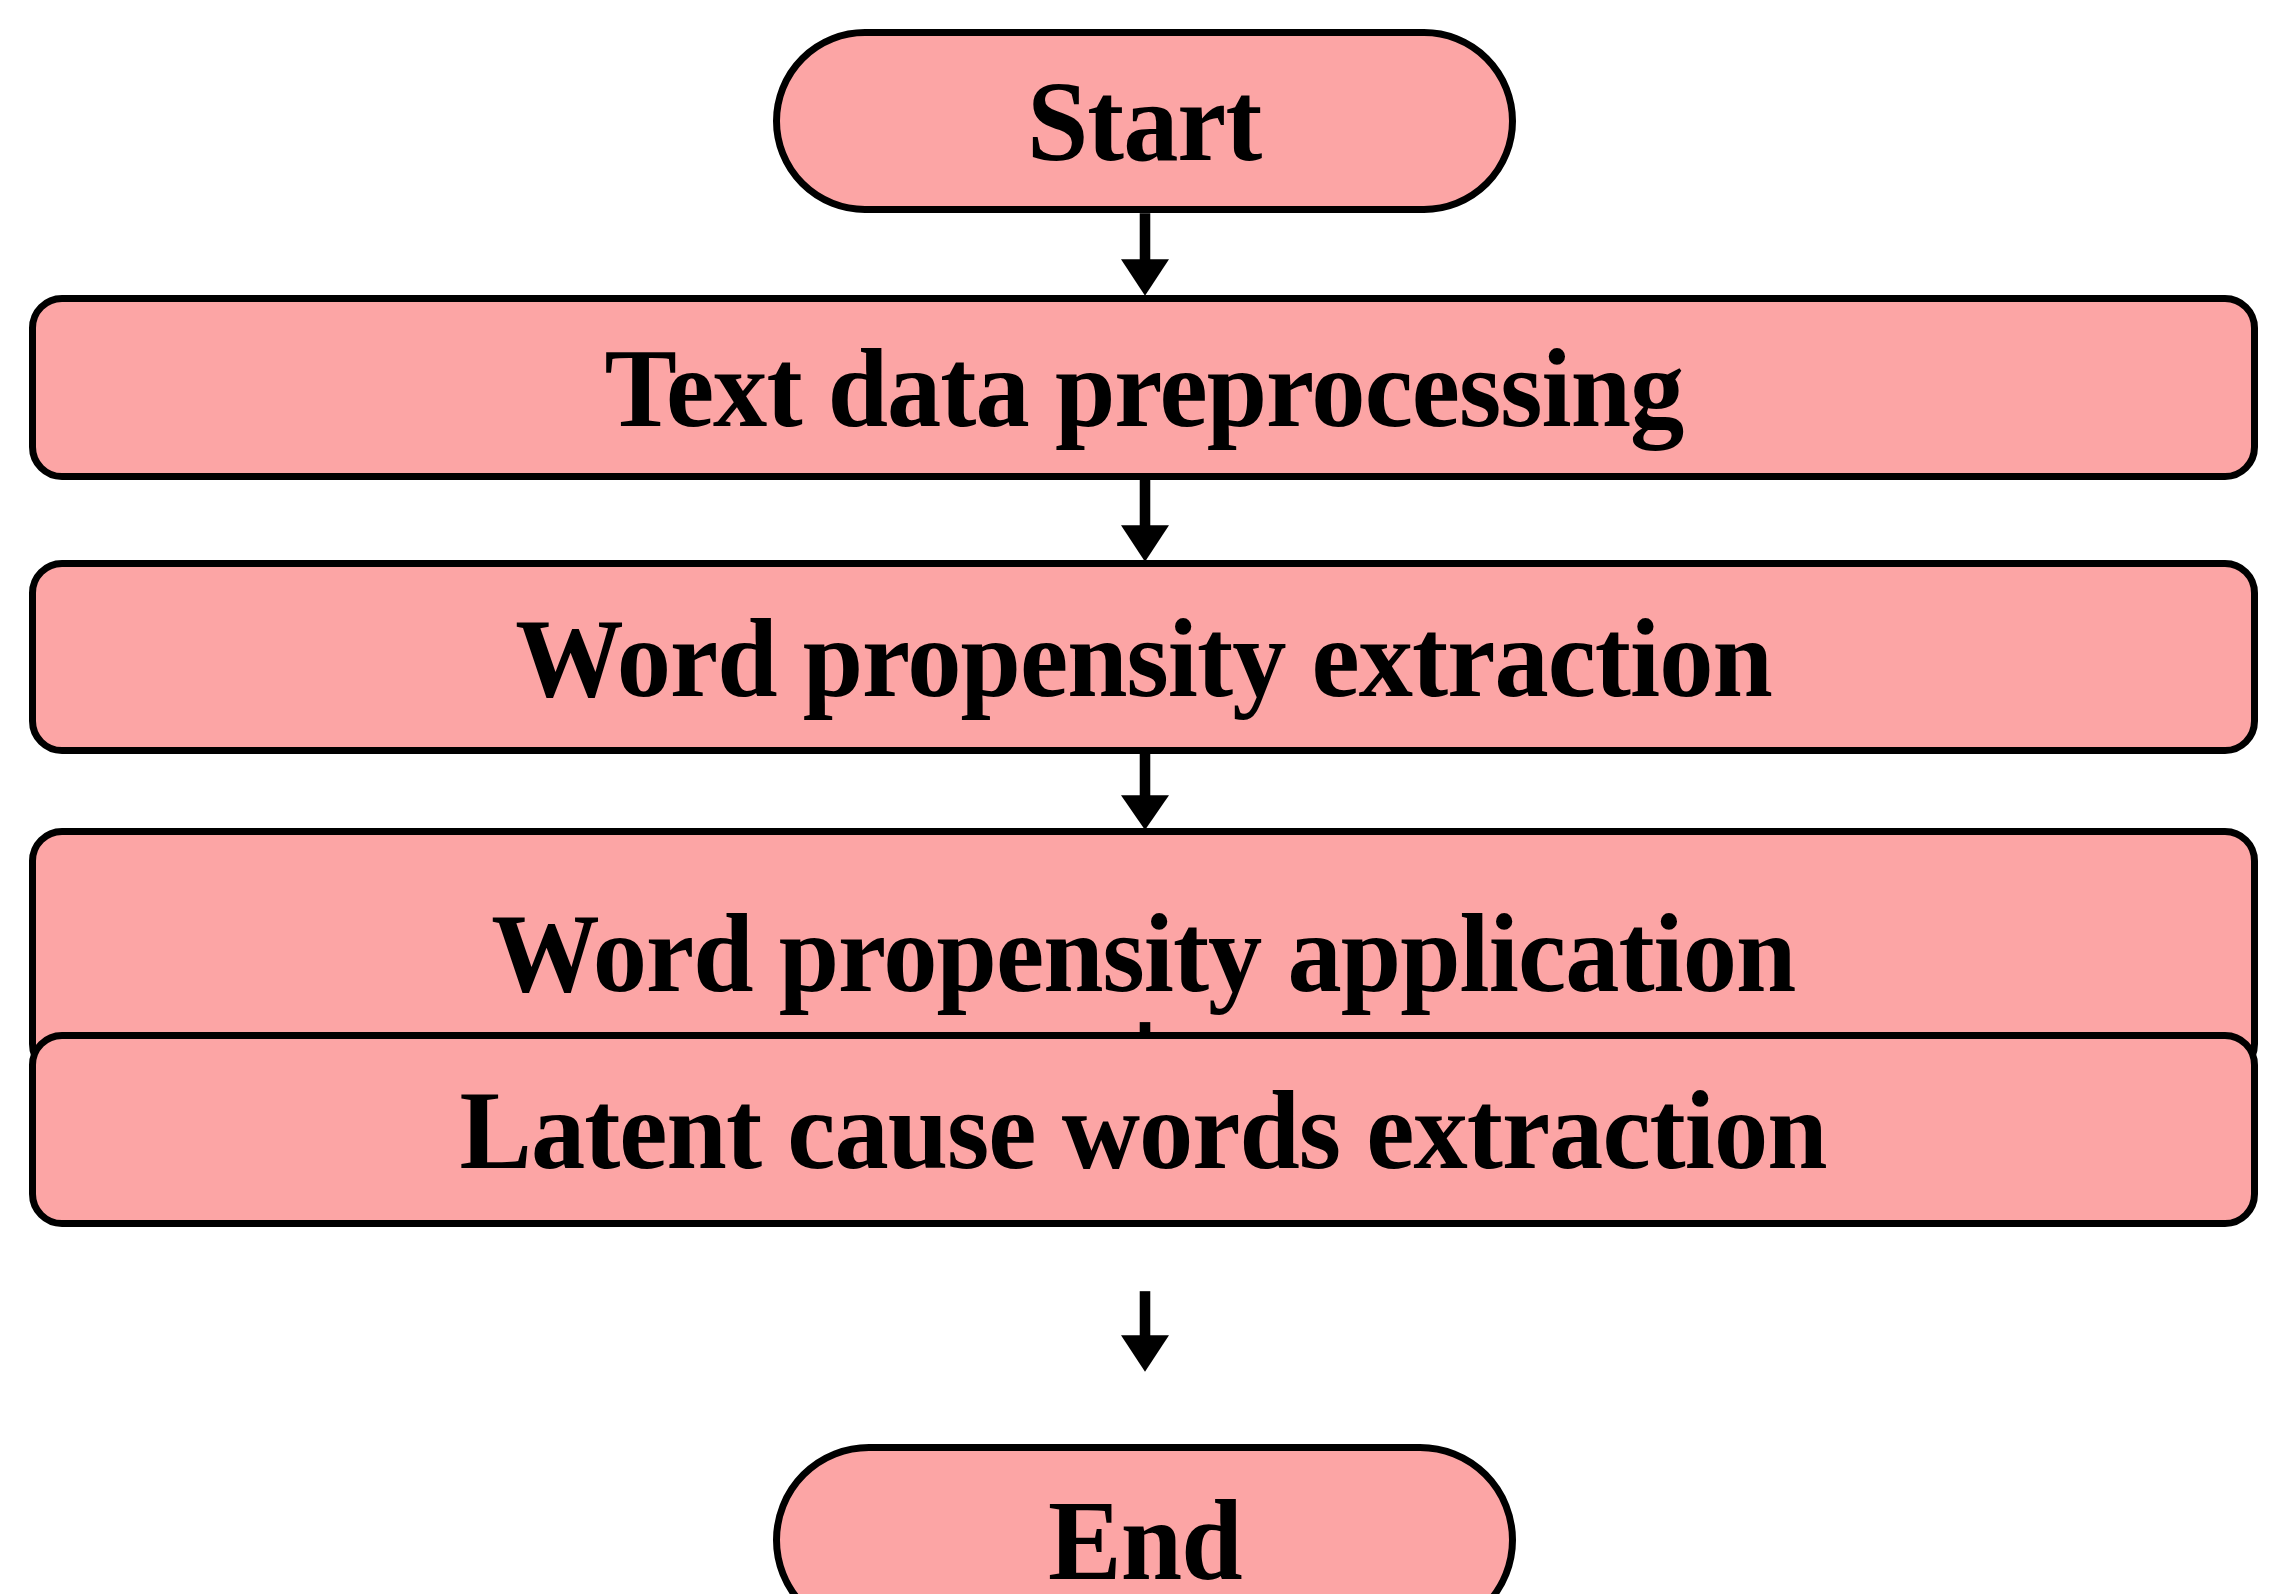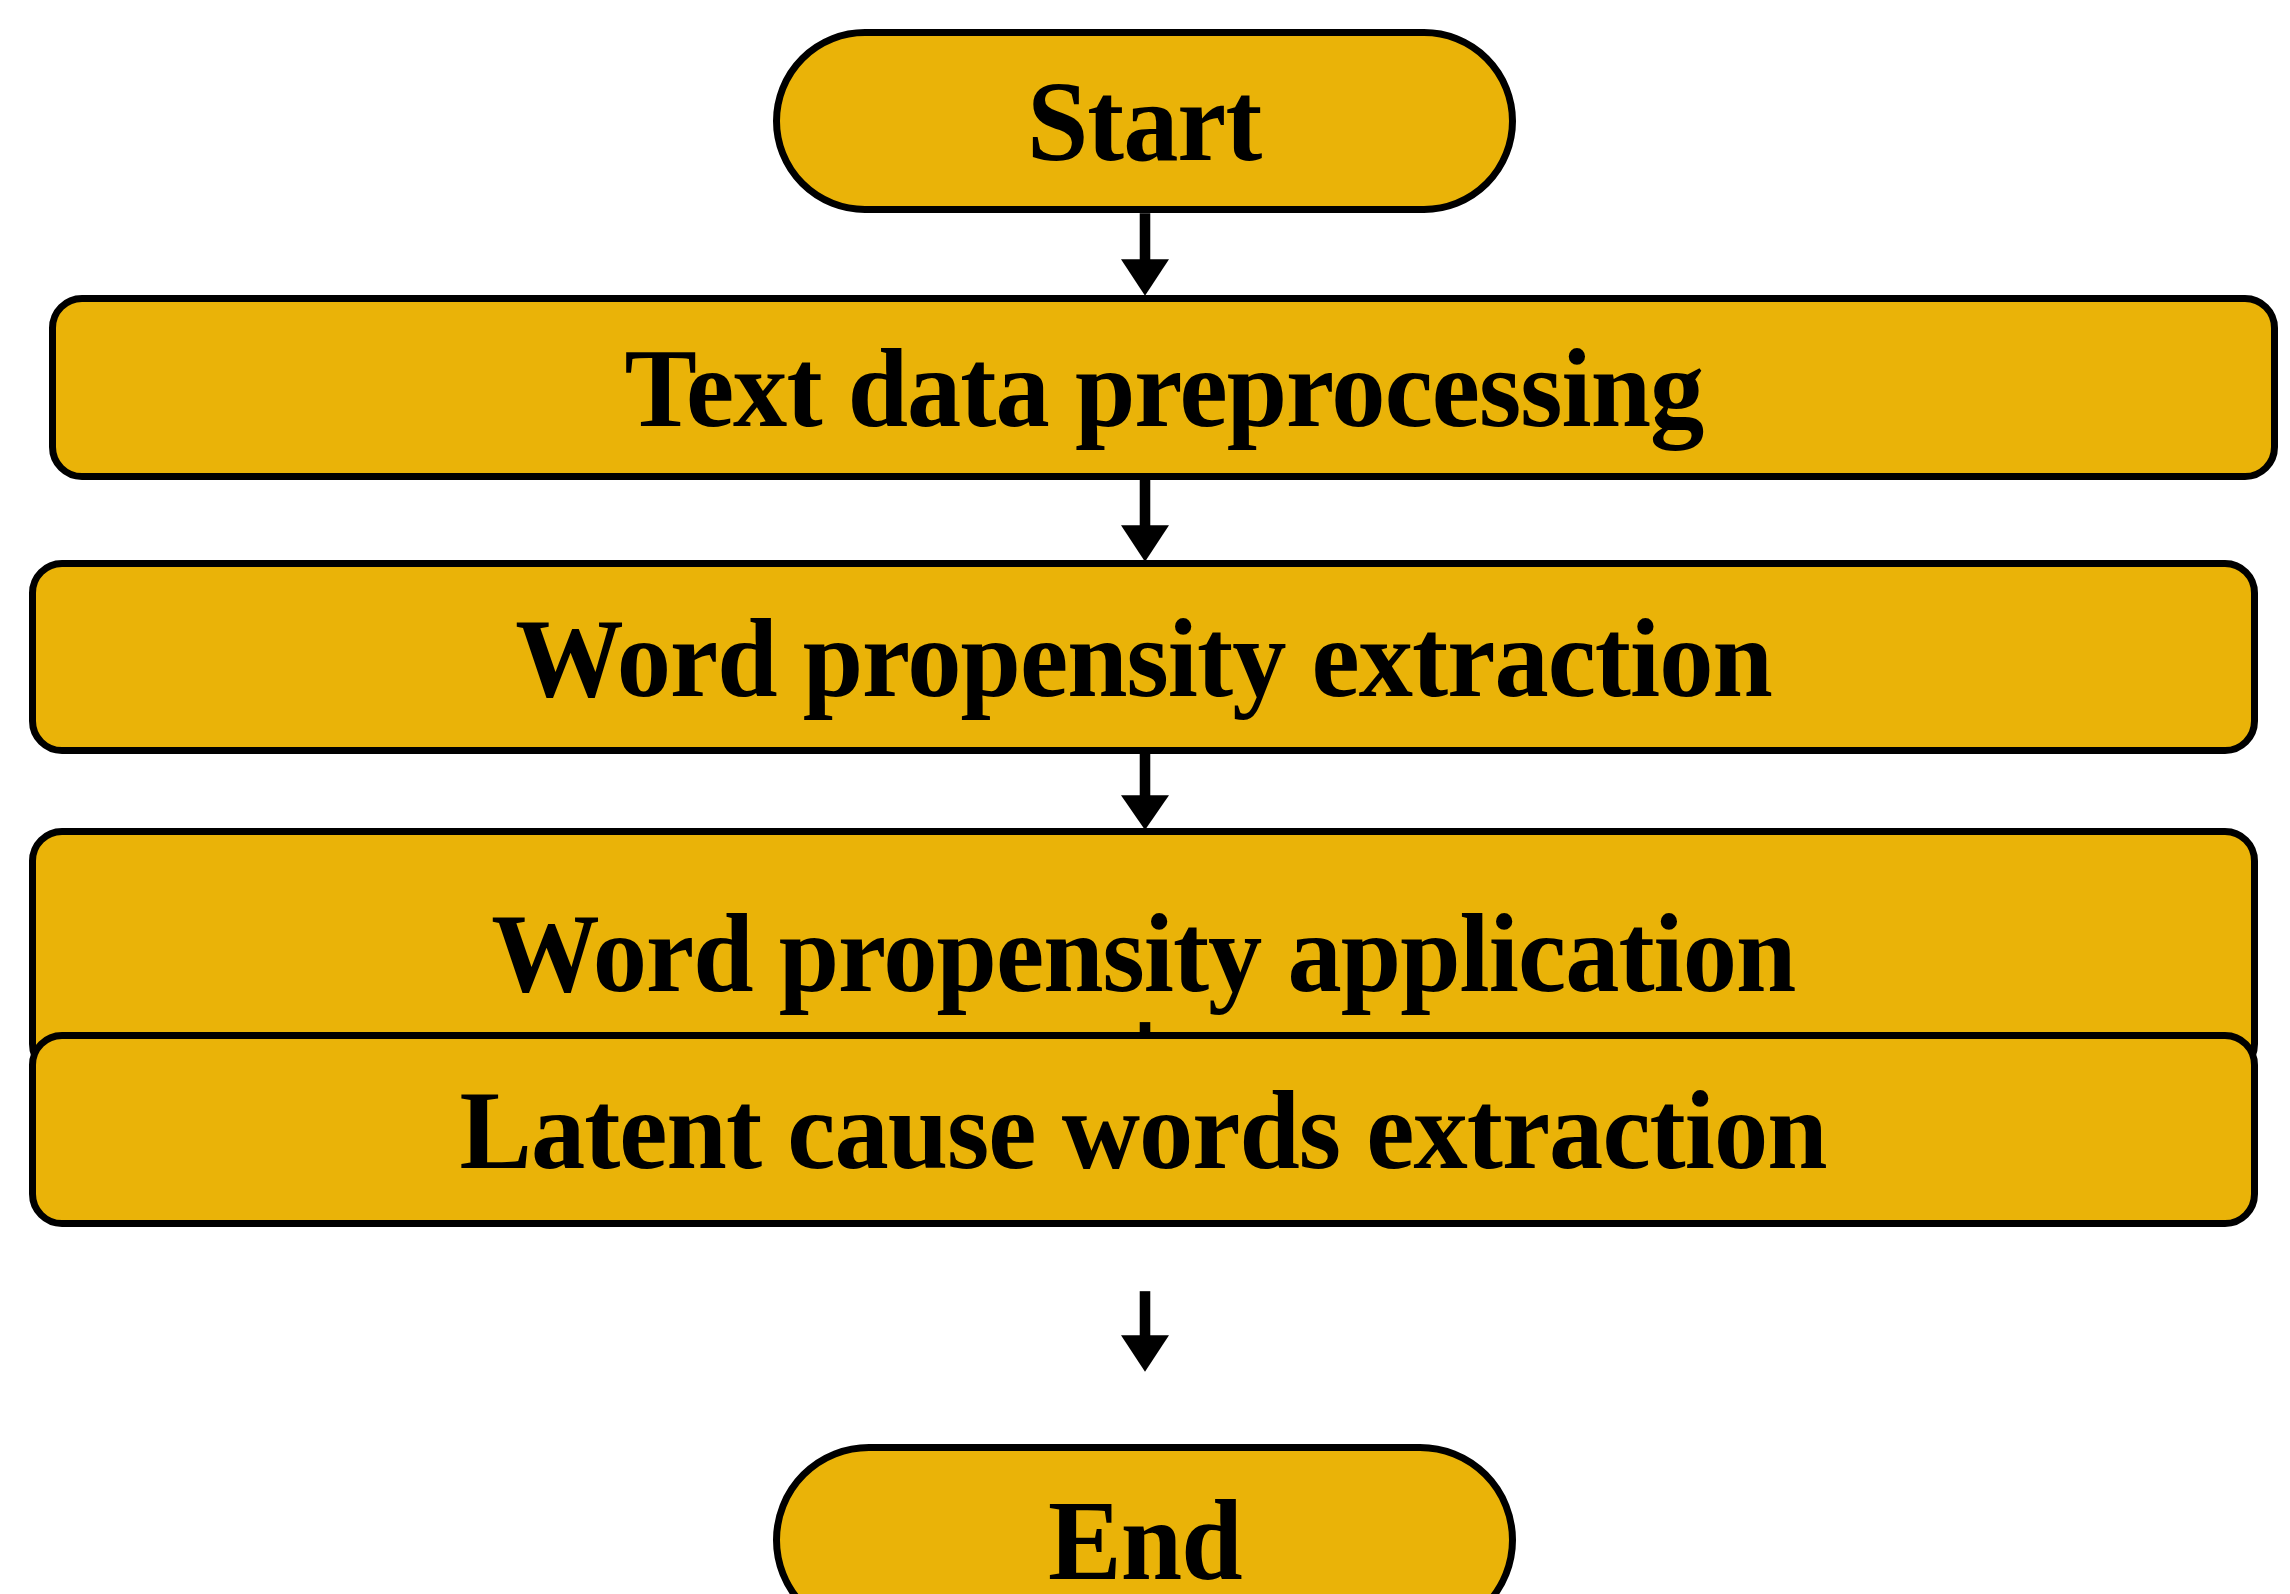--- a/index.html
+++ b/index.html
@@ -17,21 +17,21 @@
     width: 2290px;
     height: 1595px;
     background: #ffffff;
     overflow: hidden;
   }
 
   
   .node {
     position: absolute;
     box-sizing: border-box;
-    background: #eab308;
+    background: #fca5a5;
     border: 7.7px solid #000000;
     display: flex;
     align-items: center;
     justify-content: center;
   }
 
   .node-terminal {
     border-radius: 960px;
   }
 
@@ -72,21 +72,21 @@
     <span class="node-label">Start</span>
   </div>
 
   <div class="connector" style="left:1097px; top:213px; width:96px; height:83px;">
     <svg width="96" height="83" viewBox="0 0 100 86" aria-hidden="true">
       <line x1="50" y1="0" x2="50" y2="60" stroke="#000000" stroke-width="11"></line>
       <polygon points="50,86 25,48 75,48" fill="#000000"></polygon>
     </svg>
   </div>
 
-  <div class="node node-process" style="left:29px; top:295px; width:2229px; height:185px;margin-left:20px;">
+  <div class="node node-process" style="left:29px; top:295px; width:2229px; height:185px;">
     <span class="node-label">Text data preprocessing</span>
   </div>
 
   <div class="connector" style="left:1097px; top:479px; width:96px; height:83px;">
     <svg width="96" height="83" viewBox="0 0 100 86" aria-hidden="true">
       <line x1="50" y1="0" x2="50" y2="60" stroke="#000000" stroke-width="11"></line>
       <polygon points="50,86 25,48 75,48" fill="#000000"></polygon>
     </svg>
   </div>
 

